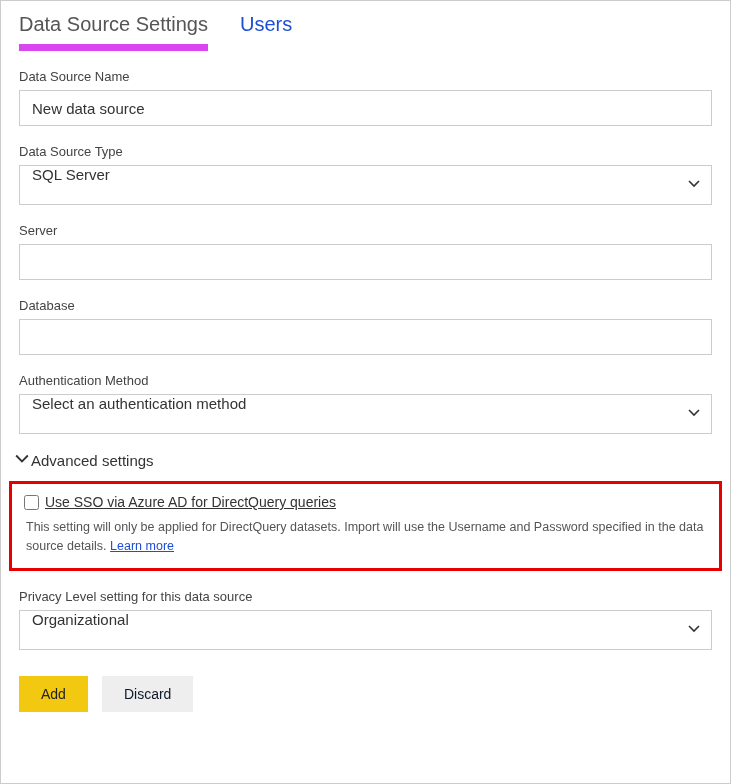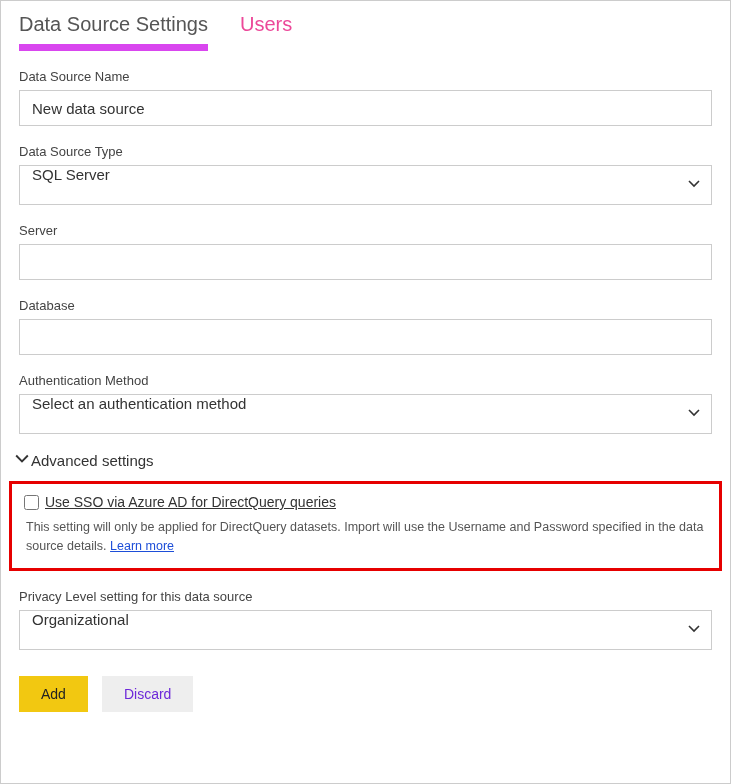--- a/index.html
+++ b/index.html
@@ -11,21 +11,21 @@
       border: 1px solid #ccc;
       padding: 0;
     }
     .tabs {
       display: flex;
       padding: 12px 18px 0 18px;
       gap: 32px;
     }
     .tab {
       font-size: 20px;
-      color: #ec4899;
+      color: #1d4ed8;
       padding-bottom: 8px;
       cursor: pointer;
       border-bottom: 3px solid transparent;
     }
     .tab.active {
       color: #555;
       border-bottom: 7px solid #d946ef;
     }
     .form-area {
       padding: 18px 18px 0 18px;
@@ -129,21 +129,21 @@
       font-size: 14px;
       font-family: inherit;
       cursor: pointer;
     }
     .btn-primary {
       background: #f2c811;
       color: #222;
     }
     .btn-secondary {
       background: #eee;
-      color: #6d28d9;
+      color: #0f172a;
     }
   </style>
 </head>
 <body>
 
 <div class="tabs">
   <div class="tab active">Data Source Settings</div>
   <div class="tab">Users</div>
 </div>
 

